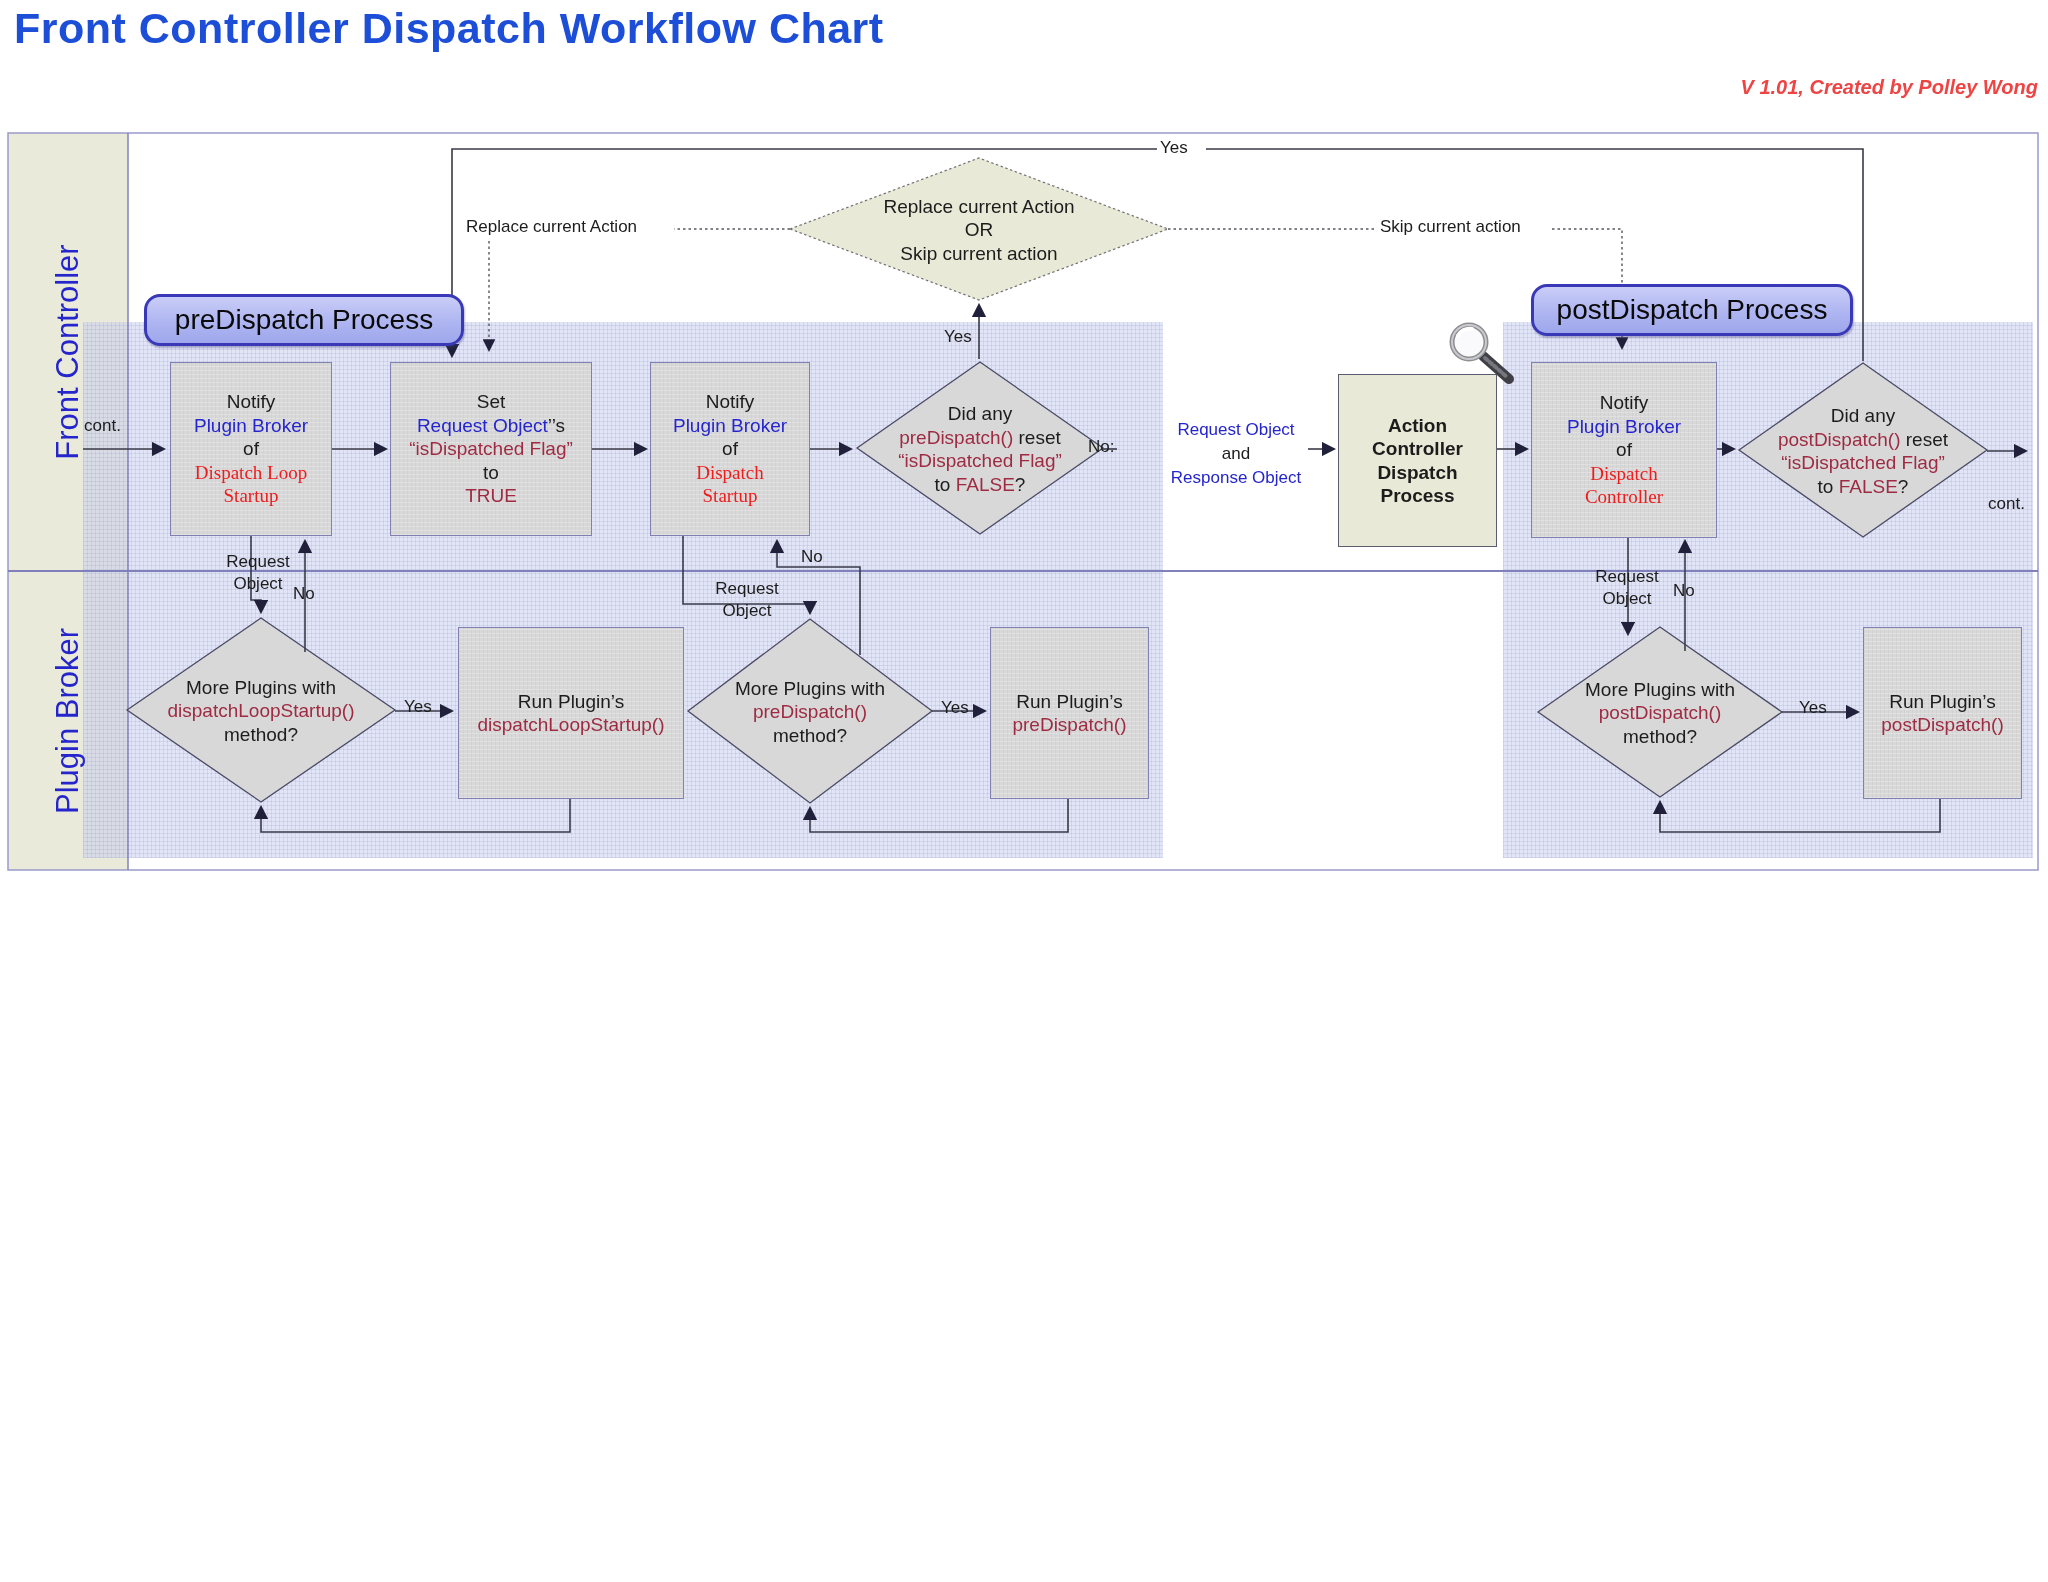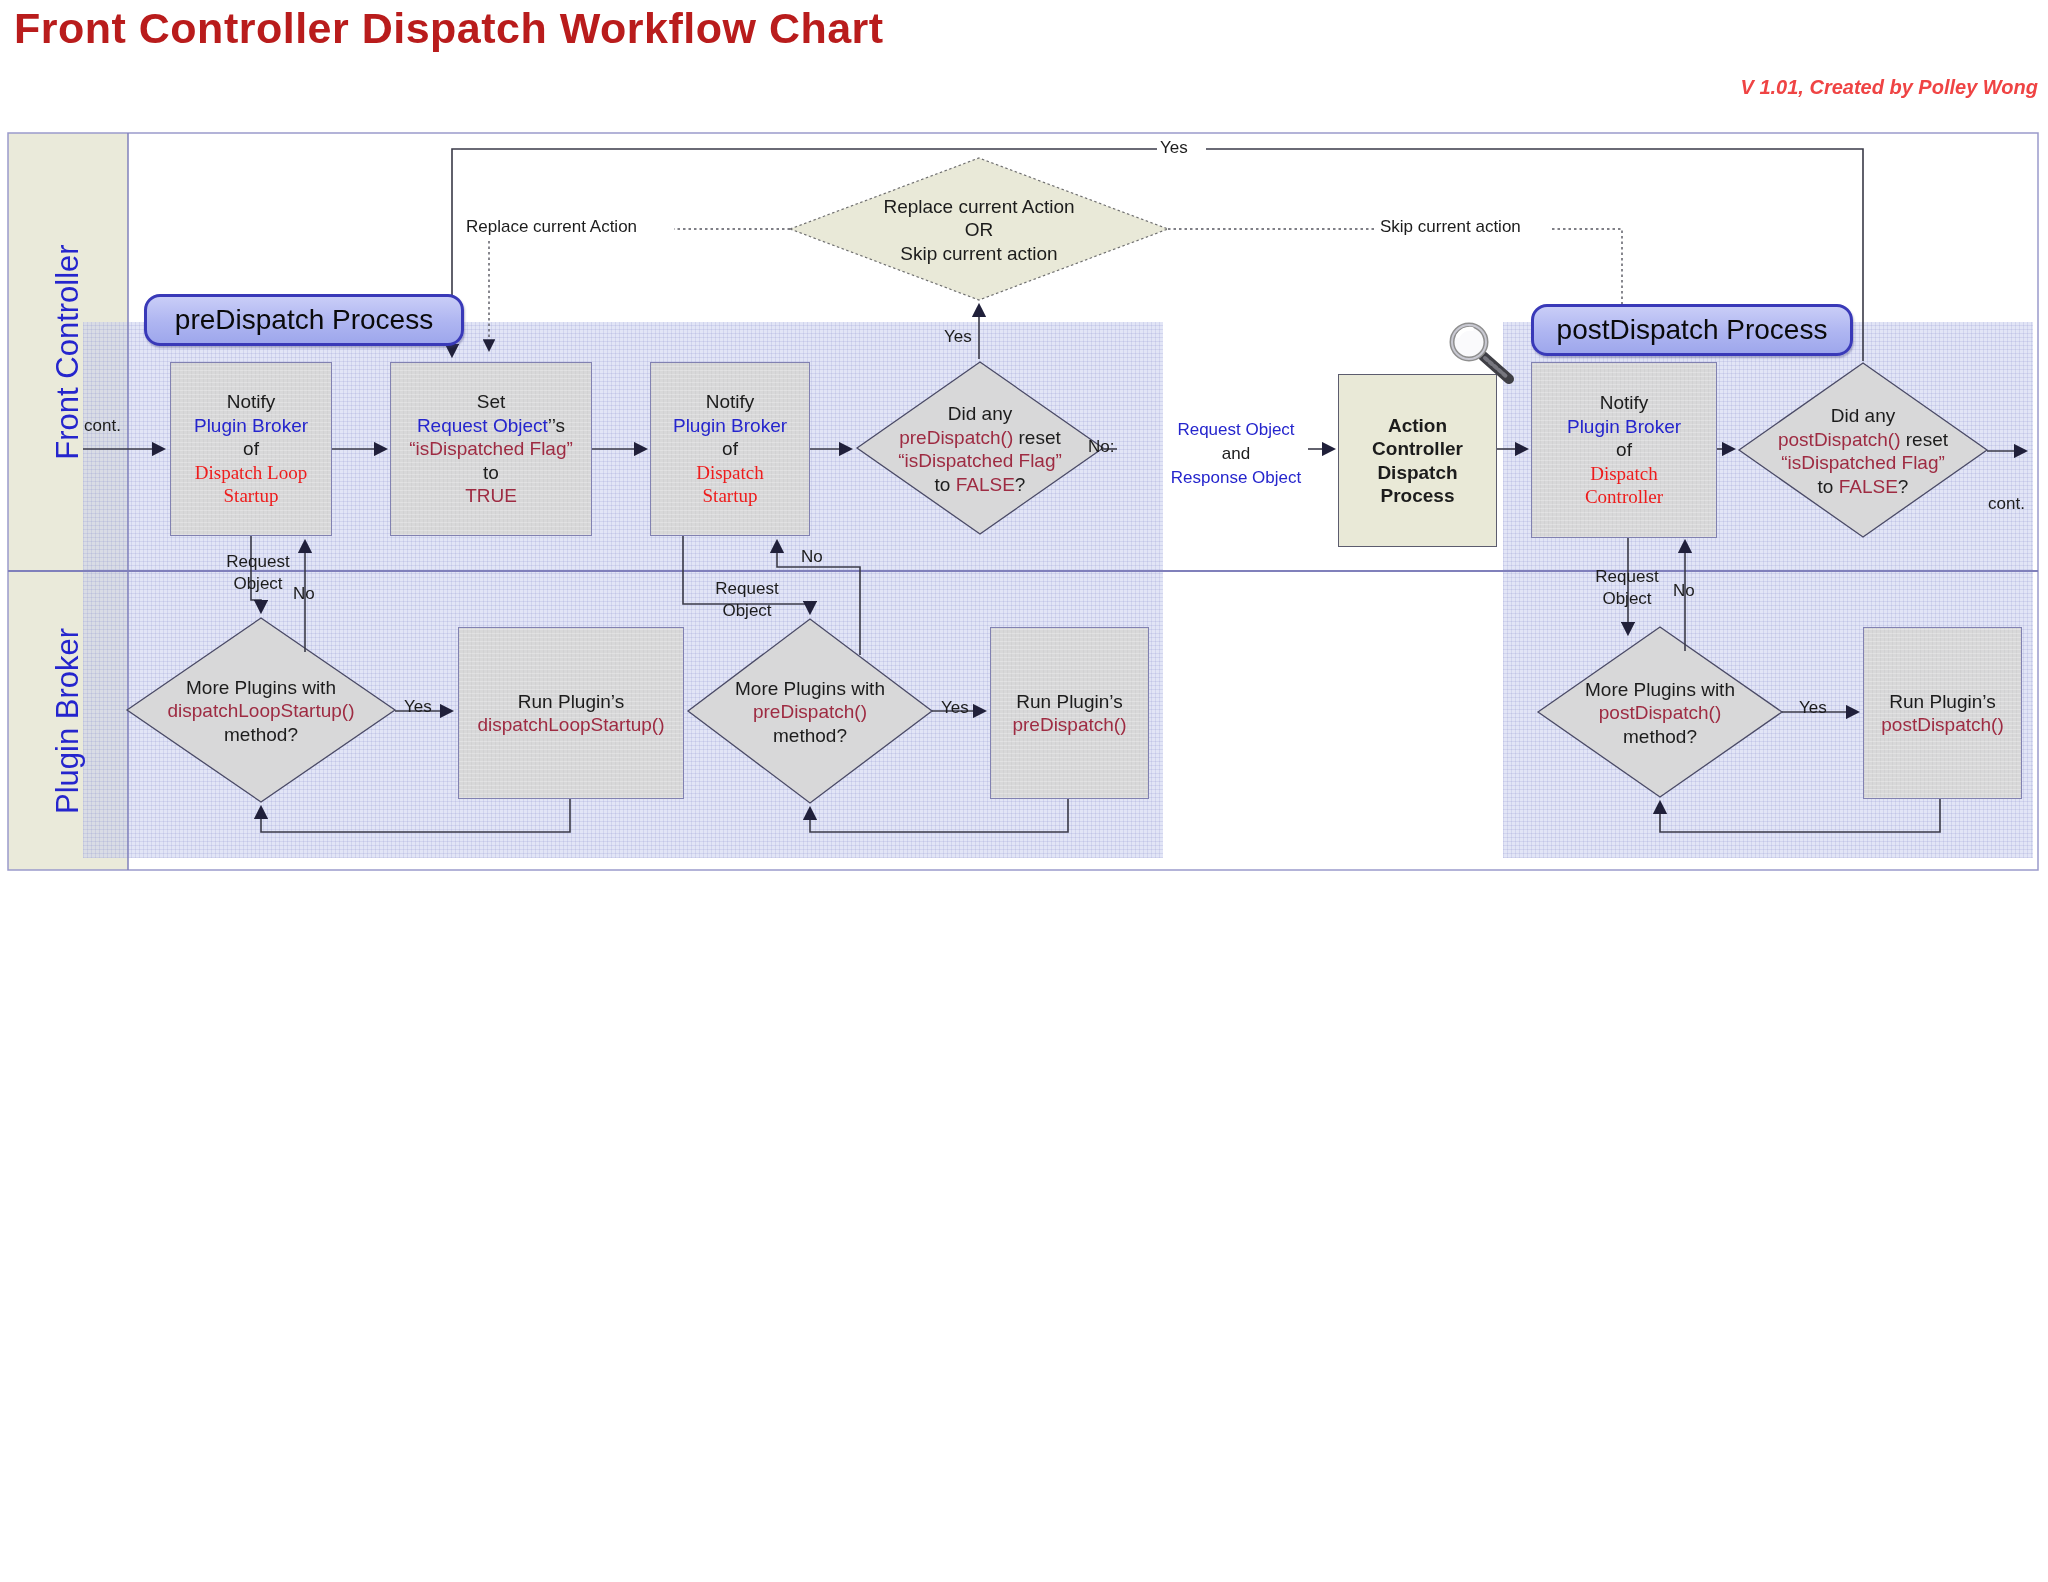--- a/index.html
+++ b/index.html
@@ -1,19 +1,19 @@
 <!DOCTYPE html>
 <html><head>
 <meta charset="utf-8">
 <style>
   html,body{margin:0;padding:0;background:#fff;}
   #stage{position:relative;width:2048px;height:1582px;background:#ffffff;
          font-family:"Liberation Sans",sans-serif;overflow:hidden;}
   .abs{position:absolute;}
-  #title{left:14px;top:4px;font-size:43px;font-weight:bold;color:#b91c1c;letter-spacing:.5px;}
+  #title{left:14px;top:4px;font-size:43px;font-weight:bold;color:#1d4ed8;letter-spacing:.5px;}
   #version{right:10px;top:76px;font-size:20px;font-weight:bold;font-style:italic;color:#ef4444;}
   #lane-strip{left:8px;top:133px;width:120px;height:737px;background:#eaeada;}
   .lane-label{left:8px;width:120px;display:flex;align-items:center;justify-content:center;}
   .lane-label span{transform:rotate(-90deg);white-space:nowrap;font-size:31px;color:#2525cd;}
   .region{background-color:rgba(202,207,238,0.55);
           background-image:repeating-linear-gradient(0deg,rgba(130,136,200,0.18) 0 1px,transparent 1px 4px),
                            repeating-linear-gradient(90deg,rgba(130,136,200,0.18) 0 1px,transparent 1px 4px);}
   #pre-region{left:83px;top:322px;width:1080px;height:536px;}
   #post-region{left:1503px;top:322px;width:530px;height:536px;}
   .wires{left:0;top:0;pointer-events:none;}
@@ -103,21 +103,21 @@
   <div class="abs lane-label" style="top:133px;height:438px;">
     <span>Front Controller</span>
   </div>
   <div class="abs lane-label" style="top:571px;height:299px;">
     <span>Plugin Broker</span>
   </div>
 
   <div class="pill" style="left:104px;top:294px;width:314px;height:46px;margin-left:40px;">
     <span>preDispatch Process</span>
   </div>
-  <div class="pill" style="left:1531px;top:304px;width:316px;height:46px;">
+  <div class="pill" style="left:1531px;top:284px;width:316px;height:46px;">
     <span>postDispatch Process</span>
   </div>
 
   <div class="pbox" style="left:170px;top:362px;width:160px;height:172px;">
     <div class="ln t-k">Notify</div>
     <div class="ln t-b">Plugin Broker</div>
     <div class="ln t-k">of</div>
     <div class="ln t-r">Dispatch Loop</div>
     <div class="ln t-r">Startup</div>
   </div>

